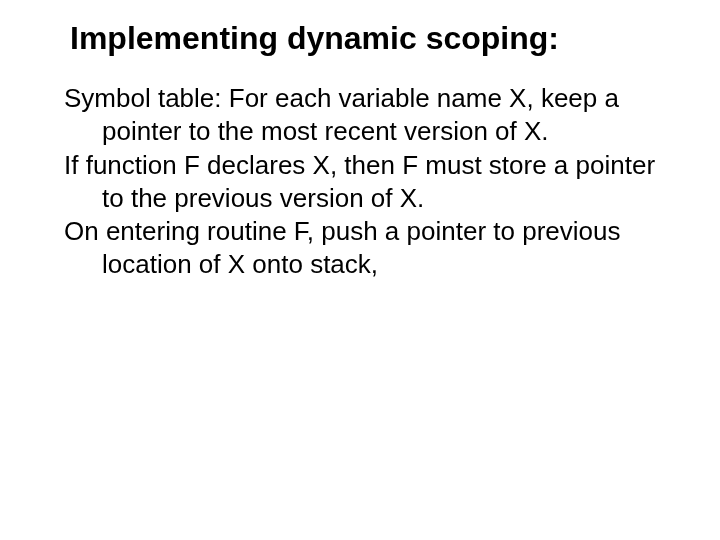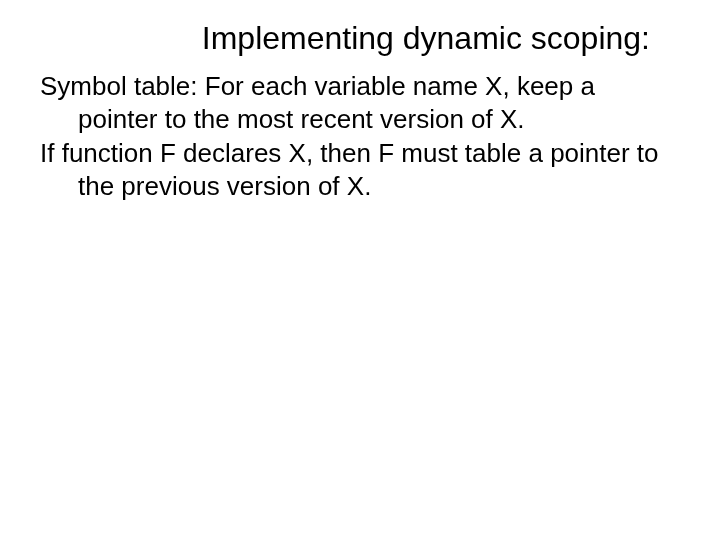--- a/index.html
+++ b/index.html
@@ -9,40 +9,42 @@
     }
     body {
       width: 720px;
       height: 540px;
       background: #ffffff;
       font-family: Arial, Helvetica, sans-serif;
       color: #000000;
       padding: 18px 40px 40px 40px;
     }
     .title {
-      text-align: right;
+      text-align: left;
       font-size: 32px;
-      font-weight: normal;
+      font-weight: bold;
       line-height: 1.25;
-      margin-bottom: 12px;
+      margin-bottom: 24px;
       padding: 0 30px;
     }
     .body-text {
       font-size: 26px;
       line-height: 1.28;
     }
     .para {
       padding-left: 38px;
       text-indent: -38px;
       margin-bottom: 0;
+      margin-left: 24px;
     }
   </style>
 </head>
 <body>
 
 <div class="title">
   <span>Implementing dynamic scoping:</span><br>
 </div>
 
 <div class="body-text">
   <div class="para">Symbol table: For each variable name X, keep a pointer to the most recent version of X.</div>
-  <div class="para">If function F declares X, then F must table a pointer to the previous version of X.</div>
+  <div class="para">If function F declares X, then F must store a pointer to the previous version of X.</div>
+  <div class="para">On entering routine F, push a pointer to previous location of X onto stack,</div>
 </div>
 
 </body></html>

